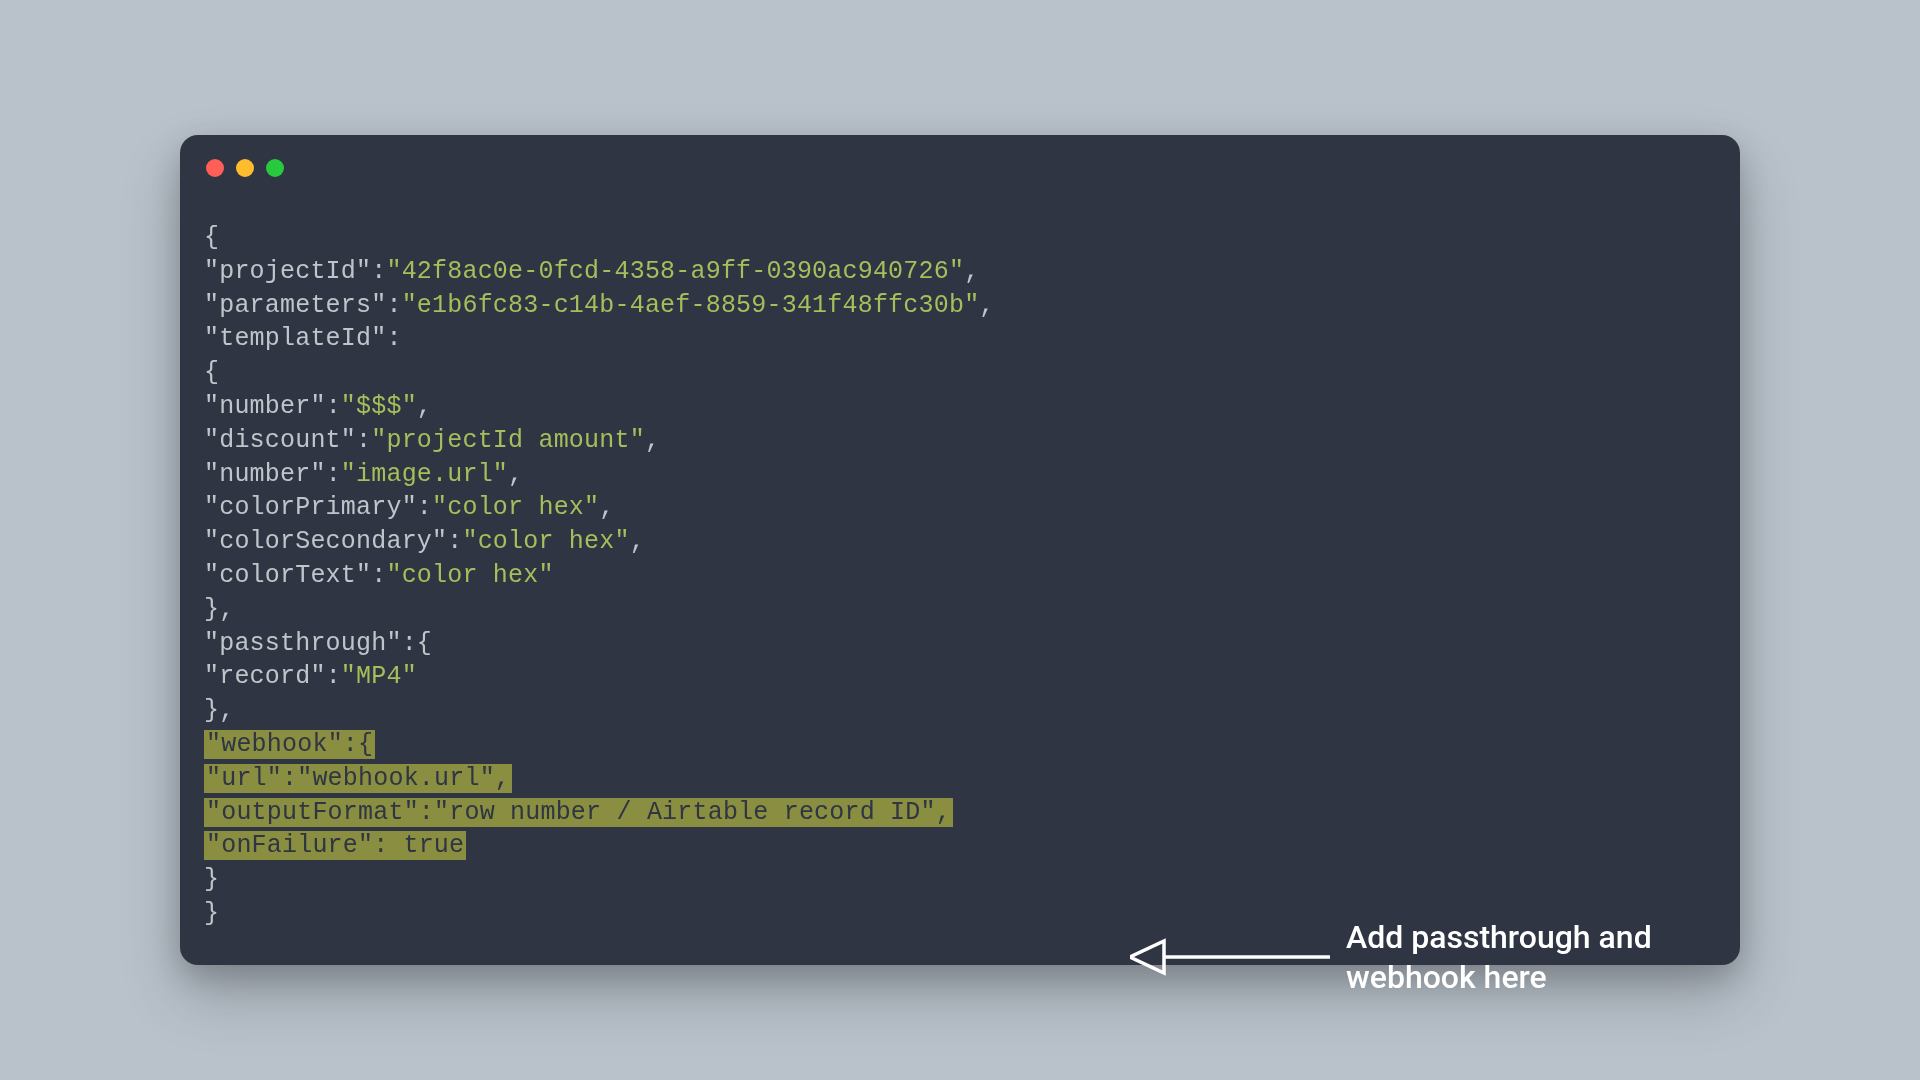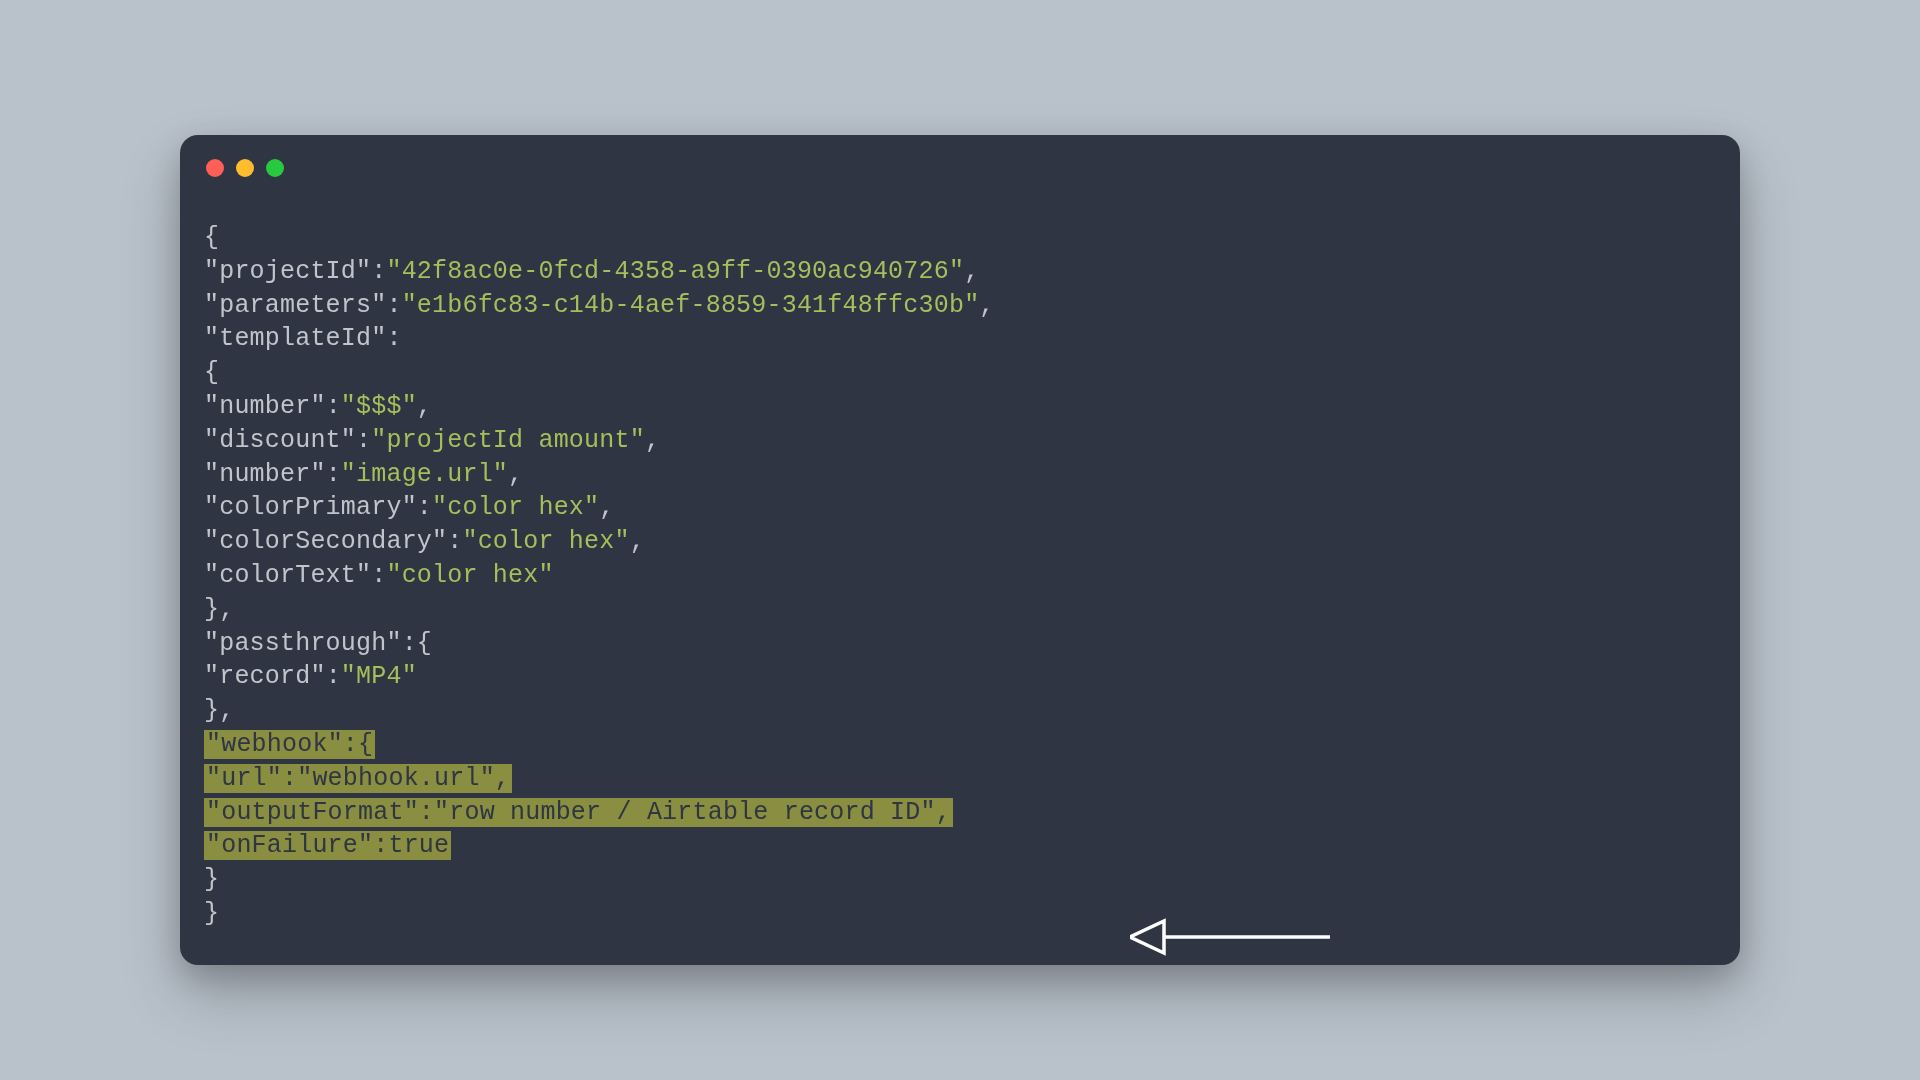--- a/index.html
+++ b/index.html
@@ -41,21 +41,21 @@
     line-height: 33.8px;
     letter-spacing: .2px;
     color: #c0c5cb;
     white-space: pre;
   }
   .punct, .brace, .key, .colon, .comma { color: #c0c5cb; }
   .str   { color: #a6be5b; }
   .bool  { color: #a6be5b; }
   .hl    { background: #898e40; color: #2f3542; padding: 0 2px; }
   .hl .str  { color: #2f3542; }
-  .hl .bool { color: #2f3542; }
+  .hl .bool { color: #2f3542; margin-left: 15px; }
   .hl .key, .hl .punct, .hl .colon, .hl .comma, .hl .brace { color: #2f3542; }
 
   .annotation {
     position: absolute;
     left: 950px;
     top: 782px;
     display: flex;
     align-items: center;
   }
   .arrow {
@@ -105,14 +105,18 @@
 <span class="brace">}</span>
 <span class="brace">}</span></div>
 
   <div class="annotation">
     <div class="arrow">
       <svg width="210" height="40" viewBox="0 0 210 40">
         <line x1="34" y1="20" x2="200" y2="20" stroke="#ffffff" stroke-width="3.5"></line>
         <polygon points="0,20 34,4 34,36" fill="none" stroke="#ffffff" stroke-width="3.5" stroke-linejoin="miter"></polygon>
       </svg>
     </div>
+    <div class="ann-text">
+      <span>Add passthrough and</span><br>
+      <span>webhook here</span>
+    </div>
   </div>
 </div>
 
 </body></html>

